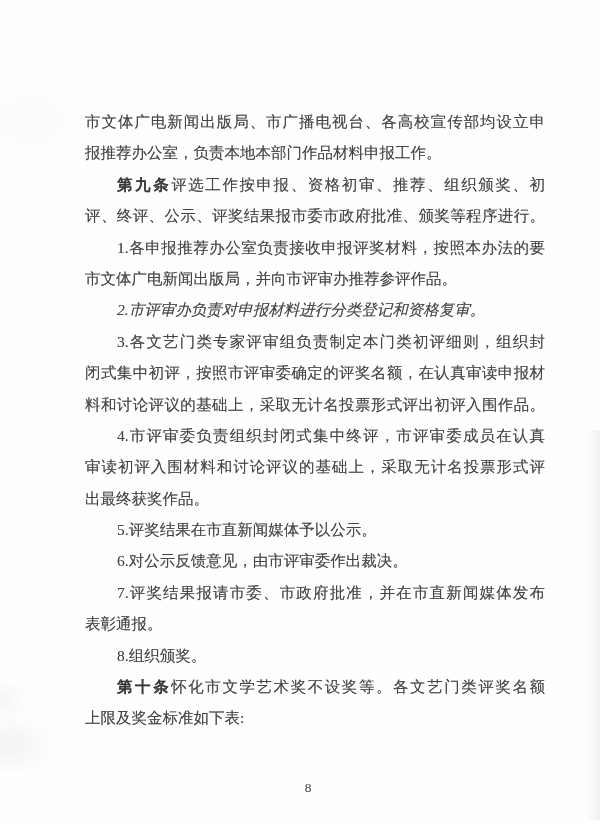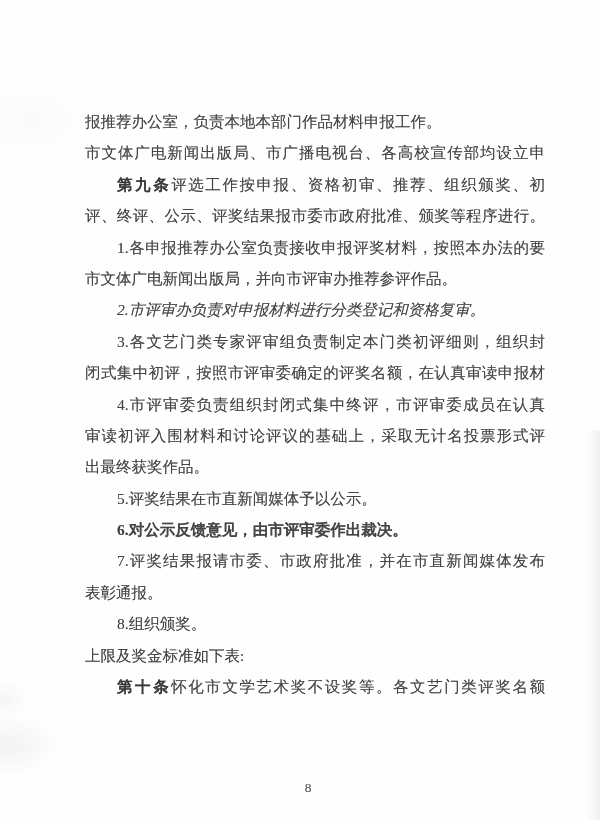--- a/index.html
+++ b/index.html
@@ -65,34 +65,35 @@
     text-shadow: 0 0 0.5px rgba(110,110,110,0.5);
     line-height: 18px;
   }
 </style>
 </head>
 <body>
 
 <div class="page">
   <div class="scan-shadow-right"></div>
   <div class="text-area" id="text-area">
+      <div class="line just"><span>市文体广电新闻出版局、市广播电视台、各高校宣传部均设立申</span></div>
       <div class="line"><span>报推荐办公室，负责本地本部门作品材料申报工作。</span></div>
-      <div class="line just"><span>市文体广电新闻出版局、市广播电视台、各高校宣传部均设立申</span></div>
       <div class="line just" style="text-indent: 32px;"><span class="article-label">第九条</span><span>评选工作按申报、资格初审、推荐、组织颁奖、初</span></div>
       <div class="line just"><span>评、终评、公示、评奖结果报市委市政府批准、颁奖等程序进行。</span></div>
       <div class="line just" style="text-indent: 32px;"><span>1.各申报推荐办公室负责接收申报评奖材料，按照本办法的要</span></div>
       <div class="line"><span>市文体广电新闻出版局，并向市评审办推荐参评作品。</span></div>
       <div class="line" style="text-indent: 32px; font-style: italic;"><span>2.市评审办负责对申报材料进行分类登记和资格复审。</span></div>
       <div class="line just" style="text-indent: 32px;"><span>3.各文艺门类专家评审组负责制定本门类初评细则，组织封</span></div>
       <div class="line just"><span>闭式集中初评，按照市评审委确定的评奖名额，在认真审读申报材</span></div>
+      <div class="line just"><span>料和讨论评议的基础上，采取无计名投票形式评出初评入围作品。</span></div>
       <div class="line just" style="text-indent: 32px;"><span>4.市评审委负责组织封闭式集中终评，市评审委成员在认真</span></div>
       <div class="line just"><span>审读初评入围材料和讨论评议的基础上，采取无计名投票形式评</span></div>
       <div class="line"><span>出最终获奖作品。</span></div>
       <div class="line" style="text-indent: 32px;"><span>5.评奖结果在市直新闻媒体予以公示。</span></div>
-      <div class="line" style="text-indent: 32px; font-weight: bold;"><span>6.对公示反馈意见，由市评审委作出裁决。</span></div>
+      <div class="line" style="text-indent: 32px;"><span>6.对公示反馈意见，由市评审委作出裁决。</span></div>
       <div class="line just" style="text-indent: 32px;"><span>7.评奖结果报请市委、市政府批准，并在市直新闻媒体发布</span></div>
       <div class="line"><span>表彰通报。</span></div>
       <div class="line" style="text-indent: 32px;"><span>8.组织颁奖。</span></div>
+      <div class="line just" style="text-indent: 32px;"><span class="article-label">第十条</span><span>怀化市文学艺术奖不设奖等。各文艺门类评奖名额</span></div>
       <div class="line"><span>上限及奖金标准如下表:</span></div>
-      <div class="line just" style="text-indent: 32px;"><span class="article-label">第十条</span><span>怀化市文学艺术奖不设奖等。各文艺门类评奖名额</span></div>
     </div>
   <div class="page-number">8</div>
 </div>
 
 </body></html>

